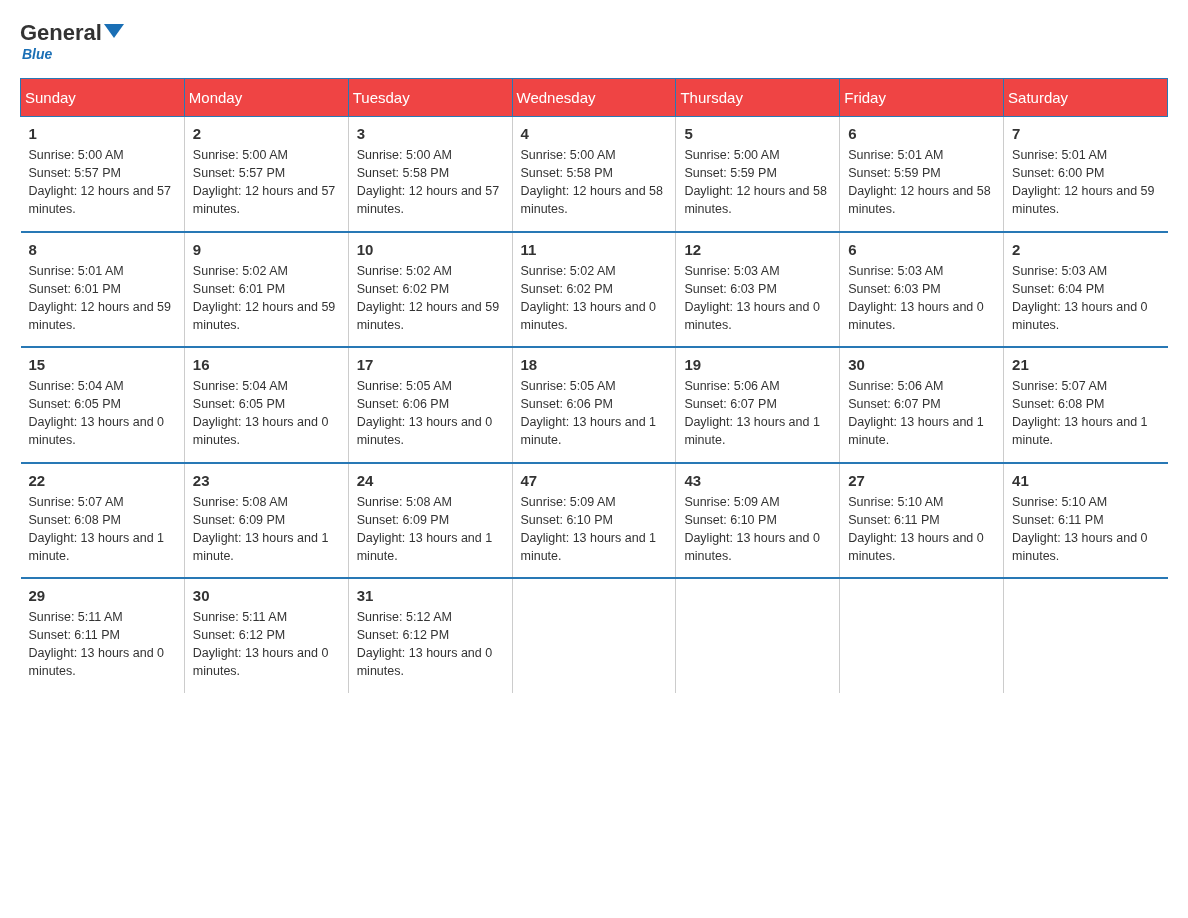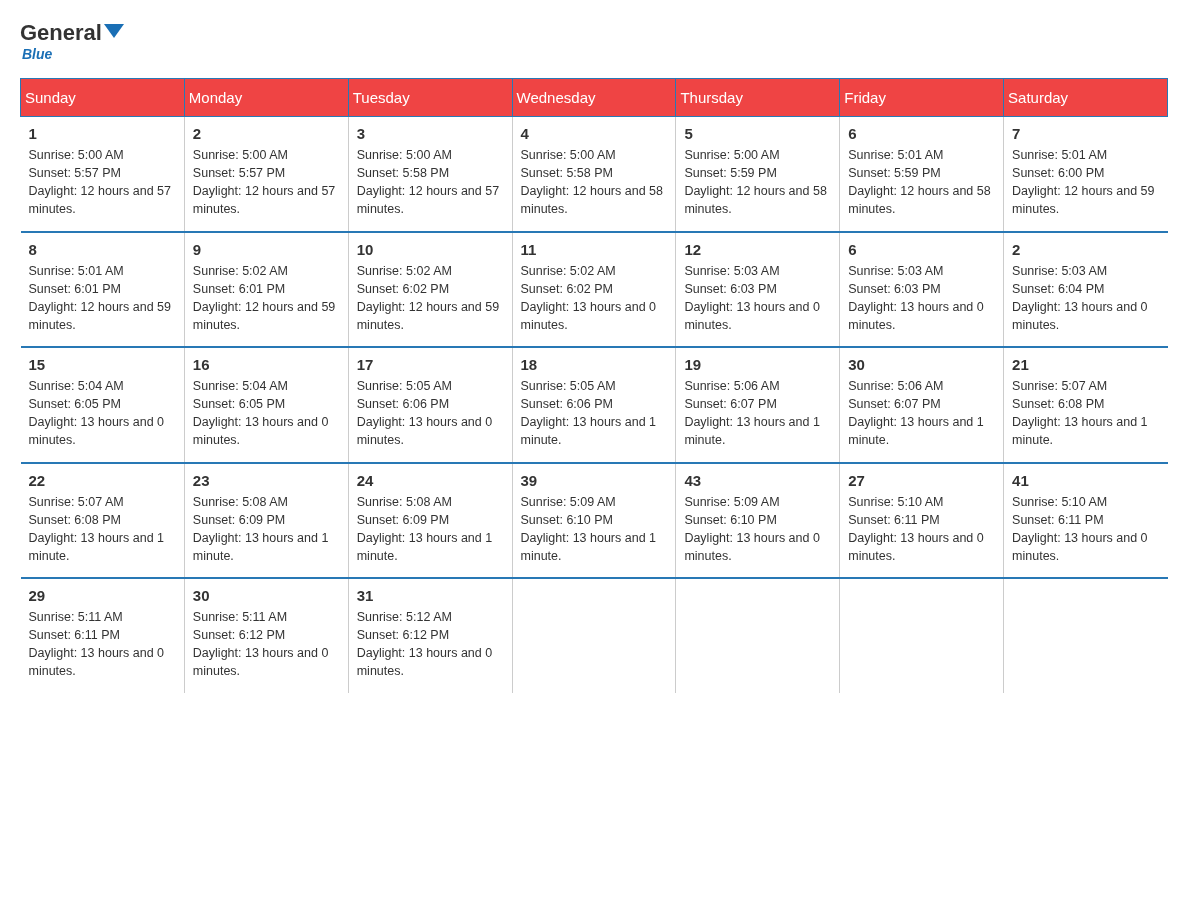--- a/index.html
+++ b/index.html
@@ -223,21 +223,21 @@
         </td>
         <td>
           <span class="day-num">23</span>
           <div class="day-info">Sunrise: 5:08 AM<br>Sunset: 6:09 PM<br>Daylight: 13 hours and 1 minute.</div>
         </td>
         <td>
           <span class="day-num">24</span>
           <div class="day-info">Sunrise: 5:08 AM<br>Sunset: 6:09 PM<br>Daylight: 13 hours and 1 minute.</div>
         </td>
         <td>
-          <span class="day-num">39</span>
+          <span class="day-num">47</span>
           <div class="day-info">Sunrise: 5:09 AM<br>Sunset: 6:10 PM<br>Daylight: 13 hours and 1 minute.</div>
         </td>
         <td>
           <span class="day-num">43</span>
           <div class="day-info">Sunrise: 5:09 AM<br>Sunset: 6:10 PM<br>Daylight: 13 hours and 0 minutes.</div>
         </td>
         <td>
           <span class="day-num">27</span>
           <div class="day-info">Sunrise: 5:10 AM<br>Sunset: 6:11 PM<br>Daylight: 13 hours and 0 minutes.</div>
         </td>

